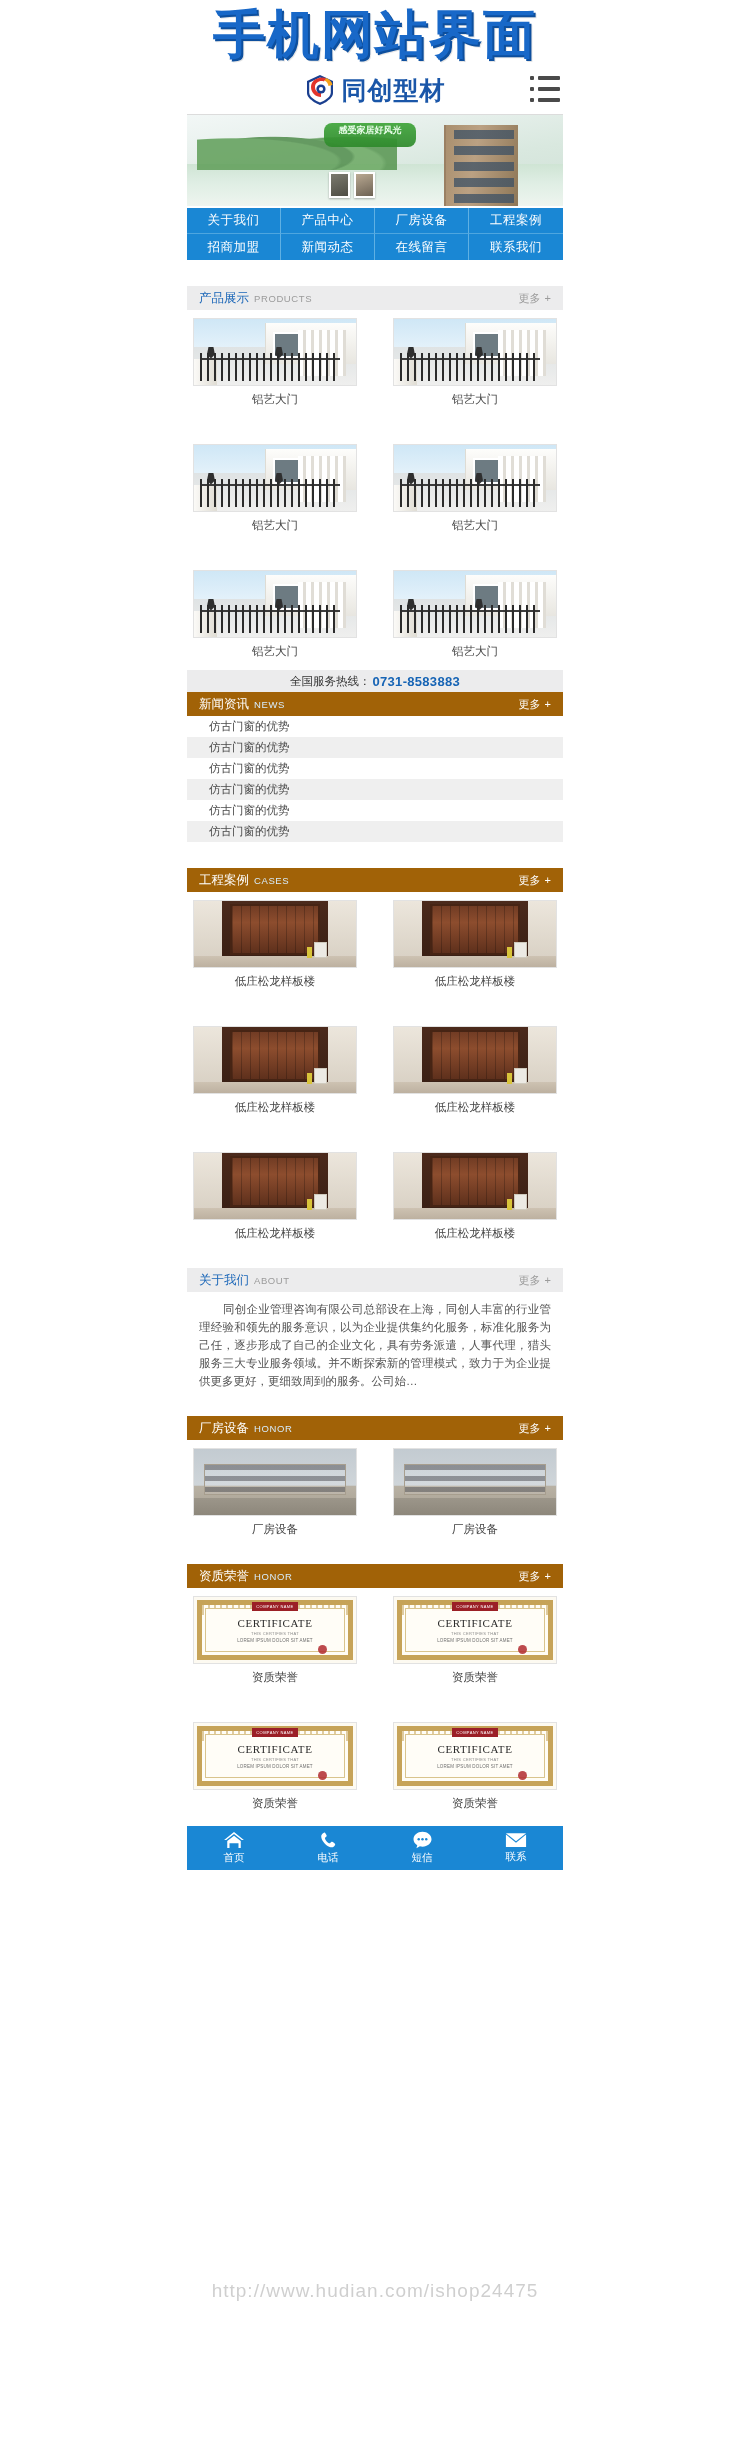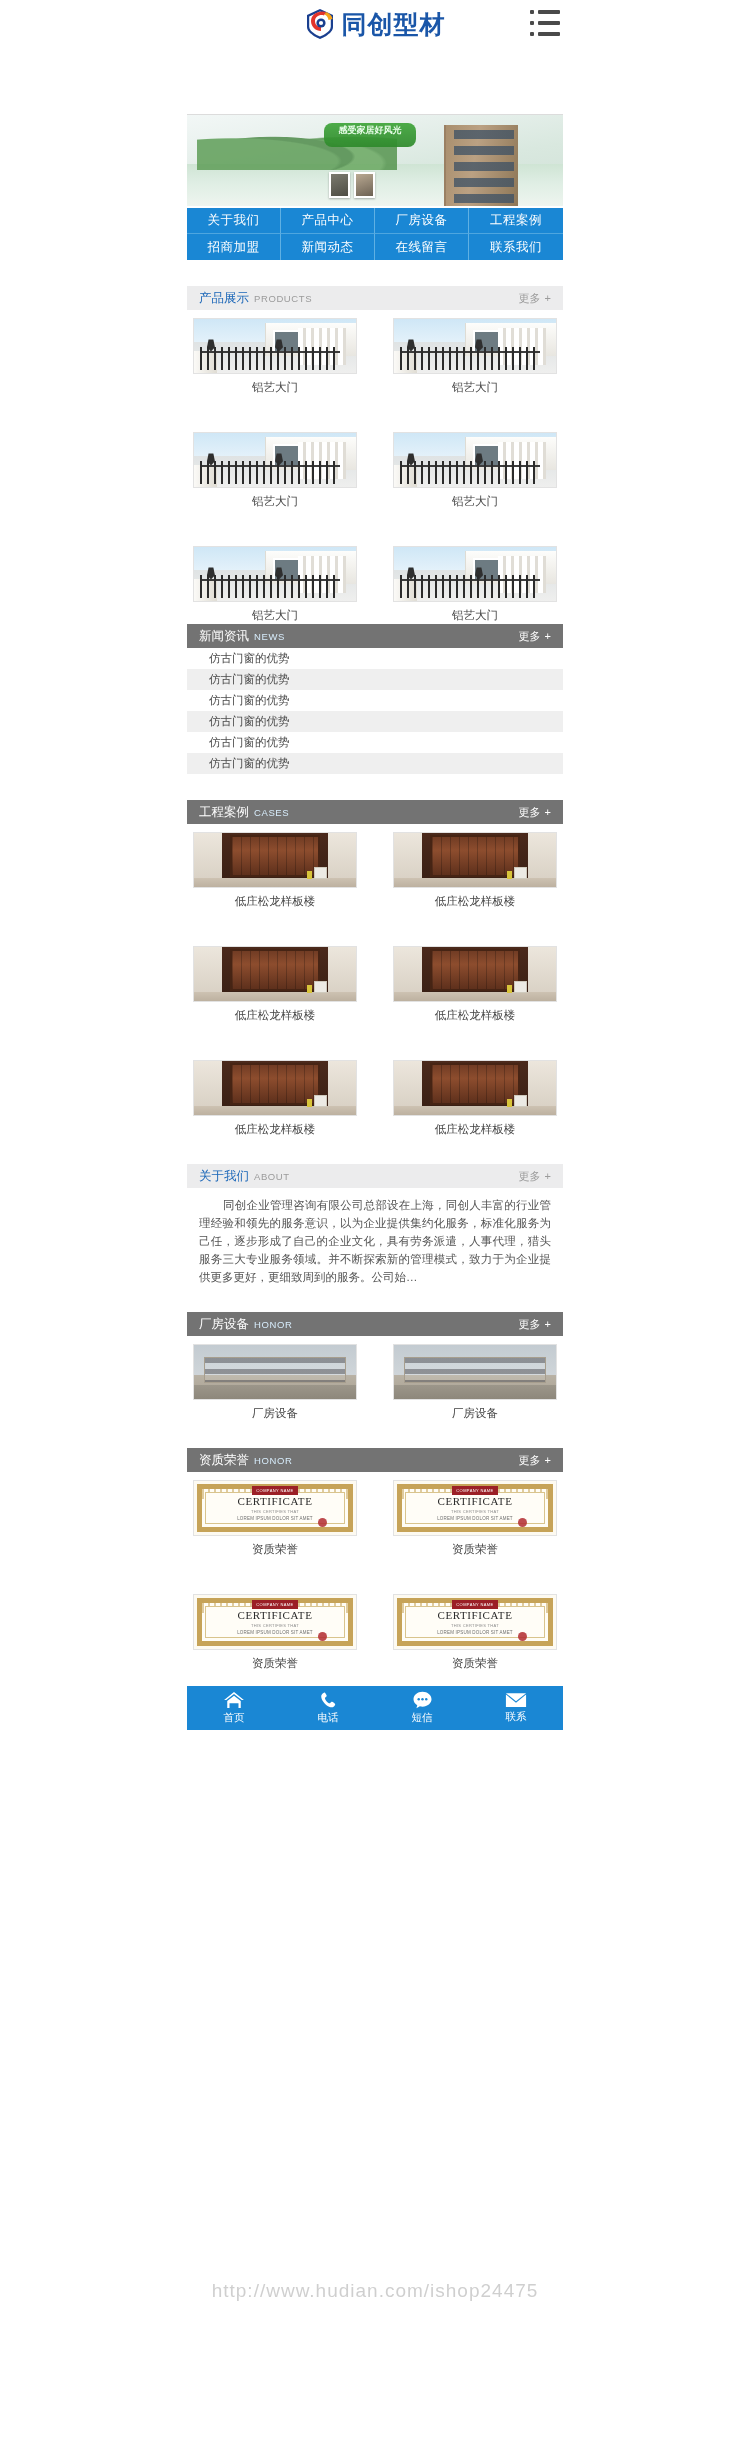--- a/index.html
+++ b/index.html
@@ -156,21 +156,21 @@
   .sec-title {
     width: 376px;
     height: 24px;
     display: flex;
     align-items: center;
     justify-content: space-between;
     padding: 0 12px;
     margin-top: 26px;
   }
   .sec-title.grey { background: #ececed; }
-  .sec-title.blue { background: #737373; }
+  .sec-title.blue { background: #a16207; }
   .sec-title .st-left { display: flex; align-items: baseline; gap: 5px; }
   .sec-title.grey .st-cn { color: #1a66b8; font-size: 12.5px; }
   .sec-title.grey .st-en { color: #9b9b9b; font-size: 9.5px; letter-spacing: .6px; }
   .sec-title.grey .st-more { color: #9b9b9b; font-size: 11px; }
   .sec-title.blue .st-cn { color: #ffffff; font-size: 12.5px; }
   .sec-title.blue .st-en { color: #d7ecfb; font-size: 9.5px; letter-spacing: .6px; }
   .sec-title.blue .st-more { color: #ffffff; font-size: 11px; }
   .st-more .plus { margin-left: 4px; font-size: 11px; }
 
   
@@ -179,21 +179,21 @@
     display: grid;
     grid-template-columns: 1fr 1fr;
     column-gap: 14px;
     row-gap: 6px;
     padding: 8px 6px 0 6px;
     gap: 36px;
   }
   .card { display: flex; flex-direction: column; align-items: center; cursor: pointer; }
   .thumb {
     width: 100%;
-    height: 56px;
+    height: 68px;
     border: 1px solid #e2e2e2;
     background: #f6f6f6;
     overflow: hidden;
     position: relative;
   }
   .card .cap {
     font-size: 11.5px;
     color: #444;
     padding: 6px 0 2px 0;
     text-align: center;
@@ -374,20 +374,23 @@
     letter-spacing: 1px;
     pointer-events: none;
     white-space: nowrap;
   }
 </style>
 </head>
 <body>
 
 <div id="page">
 
+  <div class="headline-wrap">
+    <div class="headline">手机网站界面</div>
+  </div>
 
   <div class="logobar">
     <div class="logo-group">
       <span class="logo-mark">
         <svg width="30" height="32" viewBox="0 0 30 32">
           <path d="M15 1 L28 7 L28 19 C28 26 15 31 15 31 C15 31 2 26 2 19 L2 7 Z" fill="#1a3f8f"></path>
           <path d="M15 3.5 L25.8 8.6 L25.8 18.8 C25.8 24.4 15 28.6 15 28.6 C15 28.6 4.2 24.4 4.2 18.8 L4.2 8.6 Z" fill="#ffffff"></path>
           <path d="M21 4 C14 2 6 6 6 13 C6 19 11 23 16 23 L16 19 C12.5 19 10 16.5 10 13 C10 8.8 14.5 6 19 7.4 Z" fill="#e2342b"></path>
           <path d="M21 4 C25 5.5 27 8 27.5 11 L23.5 12 C23 9.8 22 7.8 19.5 6.6 Z" fill="#f6a31a"></path>
           <circle cx="16" cy="15" r="4.6" fill="#1a3f8f"></circle>
@@ -520,20 +523,24 @@
               <div class="pillar"></div>
               <div class="lamp-l"></div>
               <div class="lamp-r"></div>
               <div class="gate"></div>
             </div>
           </div>
         <div class="cap">铝艺大门</div>
       </div>
     </div>
 
+    <div class="hotline">
+      <span class="hl-label">全国服务热线：</span>
+      <span class="hl-num">0731-8583883</span>
+    </div>
 
     <div class="sec-title blue" style="margin-top:0;">
       <div class="st-left">
         <span class="st-cn">新闻资讯</span>
         <span class="st-en">NEWS</span>
       </div>
       <div class="st-more">
         <span>更多</span><span class="plus">+</span>
       </div>
     </div>

